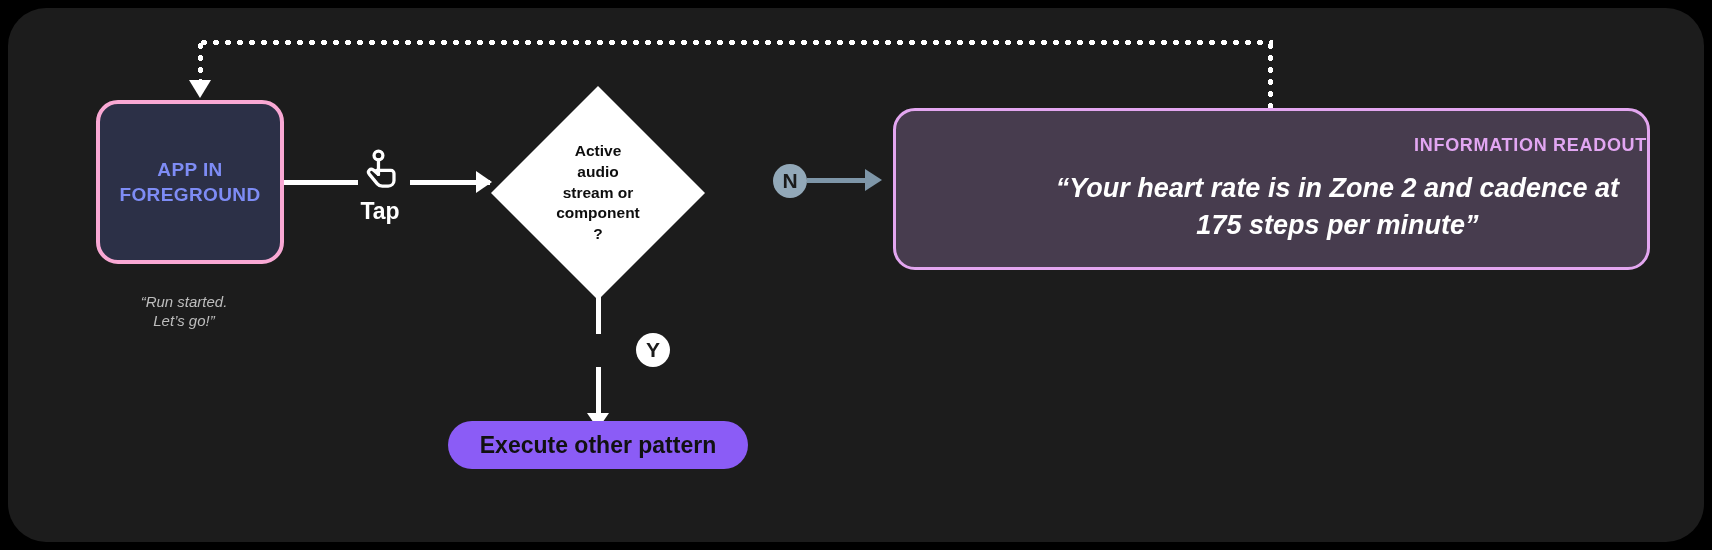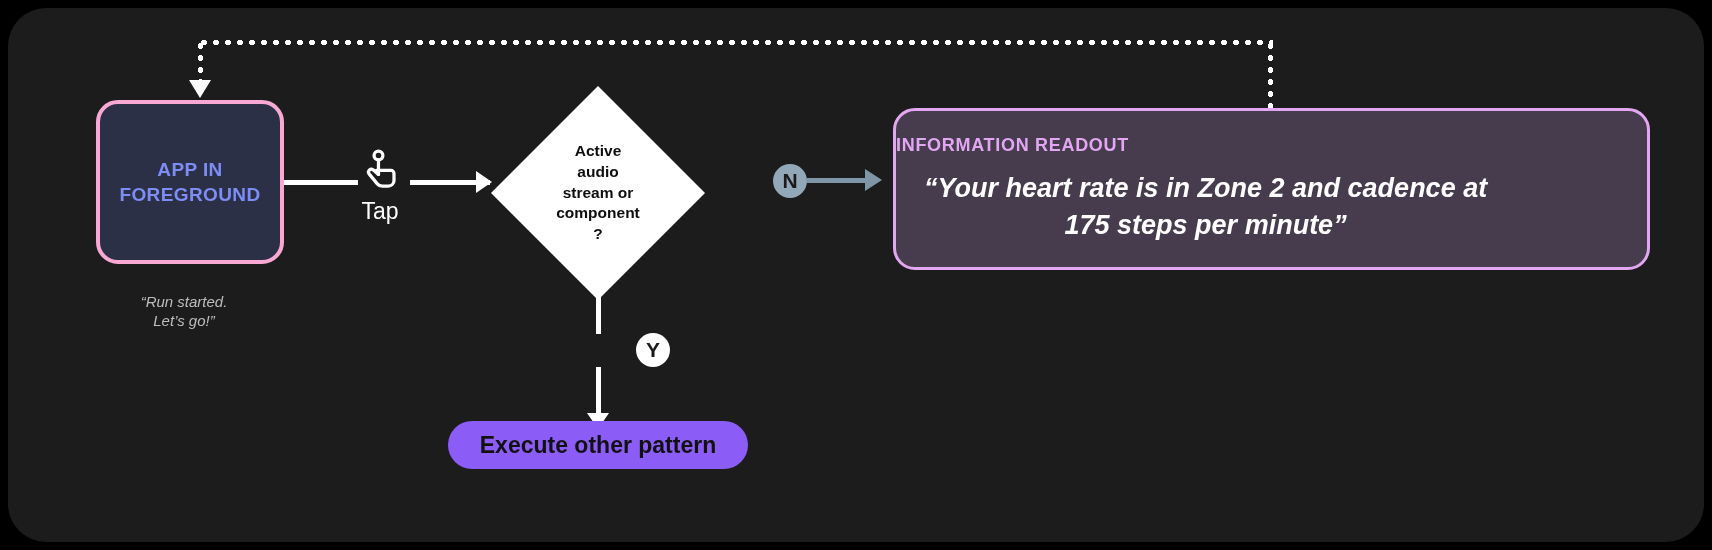--- a/index.html
+++ b/index.html
@@ -99,20 +99,21 @@
     left: 338px;
     top: 140px;
     width: 68px;
     text-align: center;
   }
   #tap-icon { display: block; margin: 0 auto; }
   #tap-label {
     color: #FFFFFF;
     font-size: 23px;
     margin-top: 4px;
+    font-weight: bold;
   }
 
   
   #diamond-wrap {
     position: absolute;
     left: 483px;
     top: 78px;
     width: 214px;
     height: 214px;
   }
@@ -200,21 +201,21 @@
     left: 885px;
     top: 100px;
     width: 757px;
     height: 162px;
     box-sizing: border-box;
     background: #473C4E;
     border: 3.5px solid #E3A6F0;
     border-radius: 22px;
     display: flex;
     flex-direction: column;
-    align-items: flex-start;
+    align-items: flex-end;
     justify-content: center;
   }
   #readout-title {
     color: #E2A6F2;
     font-weight: bold;
     font-size: 18px;
     letter-spacing: 0.7px;
     text-transform: uppercase;
     margin-bottom: 14px;
   }

